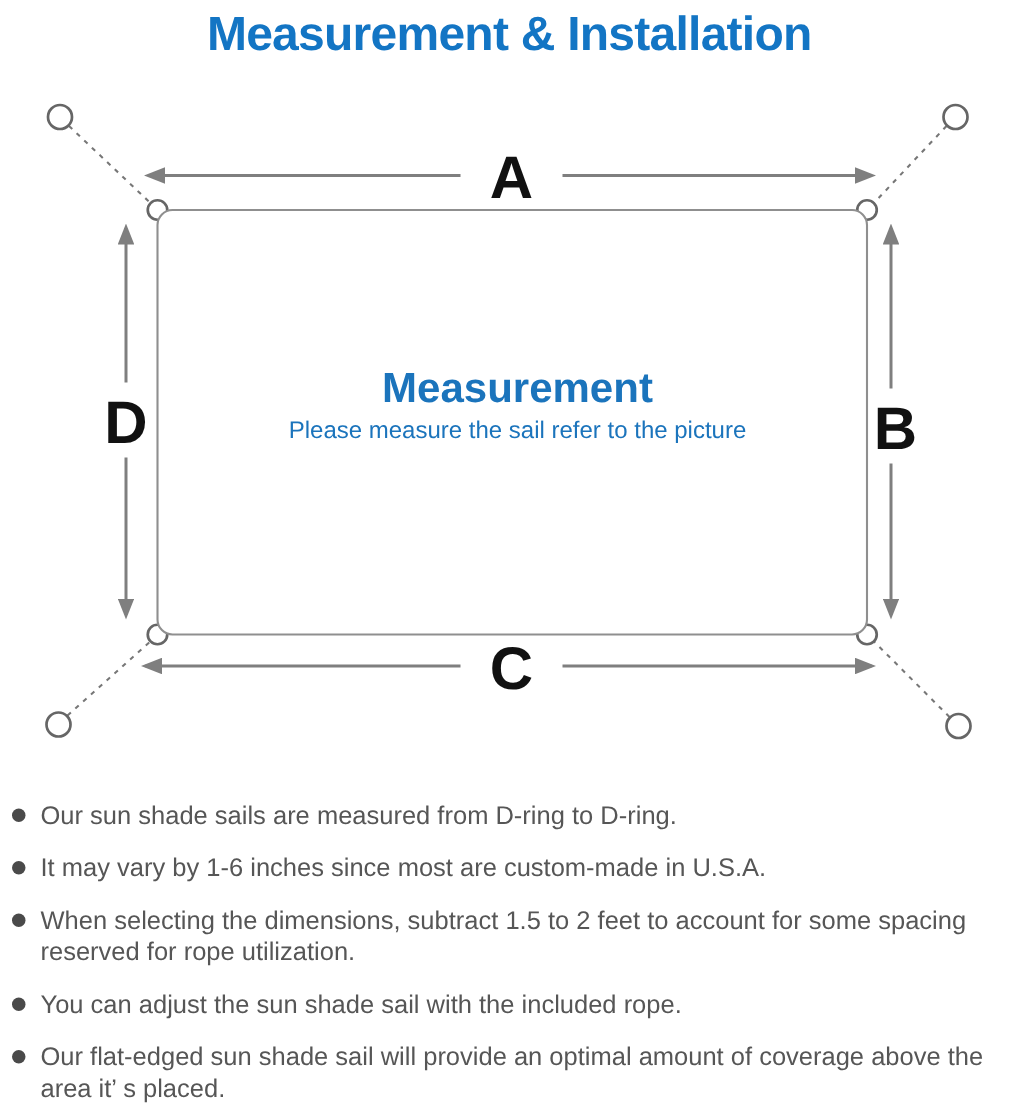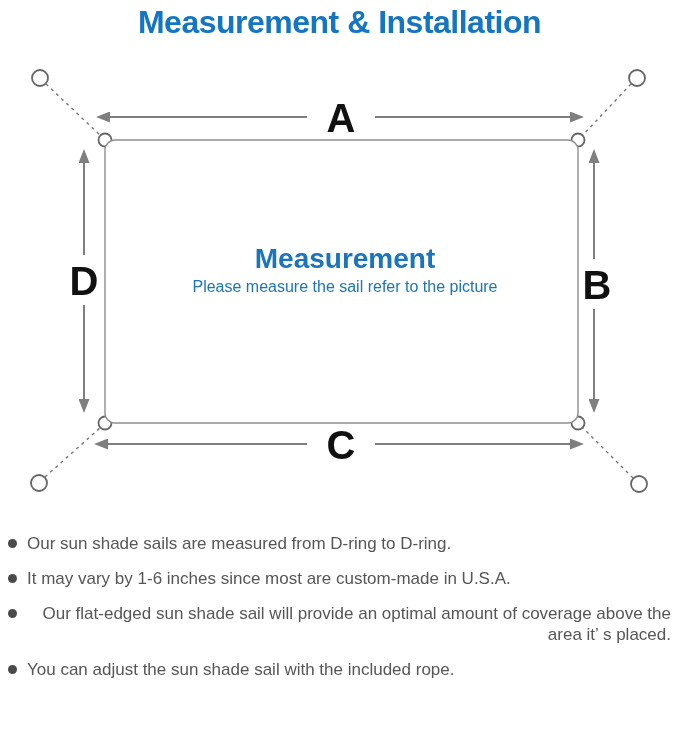--- a/index.html
+++ b/index.html
@@ -83,21 +83,20 @@
     list-style: none;
   }
   .notes li {
     display: flex;
     align-items: flex-start;
     gap: 10px;
     margin-bottom: 14px;
     font-size: 17px;
     line-height: 21px;
     color: #565656;
-    text-align: right;
   }
   .dot {
     flex: 0 0 9px;
     width: 9px;
     height: 9px;
     margin-top: 6px;
     border-radius: 50%;
     background: #4a4a4a;
   }
   .note-text {
@@ -160,21 +159,25 @@
     <li>
       <span class="dot"></span>
       <span class="note-text">Our sun shade sails are measured from D-ring to D-ring.</span>
     </li>
     <li>
       <span class="dot"></span>
       <span class="note-text">It may vary by 1-6 inches since most are custom-made in U.S.A.</span>
     </li>
     <li>
       <span class="dot"></span>
-      <span class="note-text">Our flat-edged sun shade sail will provide an optimal amount of coverage above the area it’ s placed.</span>
+      <span class="note-text">When selecting the dimensions, subtract 1.5 to 2 feet to account for some spacing reserved for rope utilization.</span>
     </li>
     <li>
       <span class="dot"></span>
       <span class="note-text">You can adjust the sun shade sail with the included rope.</span>
+    </li>
+    <li>
+      <span class="dot"></span>
+      <span class="note-text">Our flat-edged sun shade sail will provide an optimal amount of coverage above the area it’ s placed.</span>
     </li>
   </ul>
 
 </div>
 
 </body></html>

